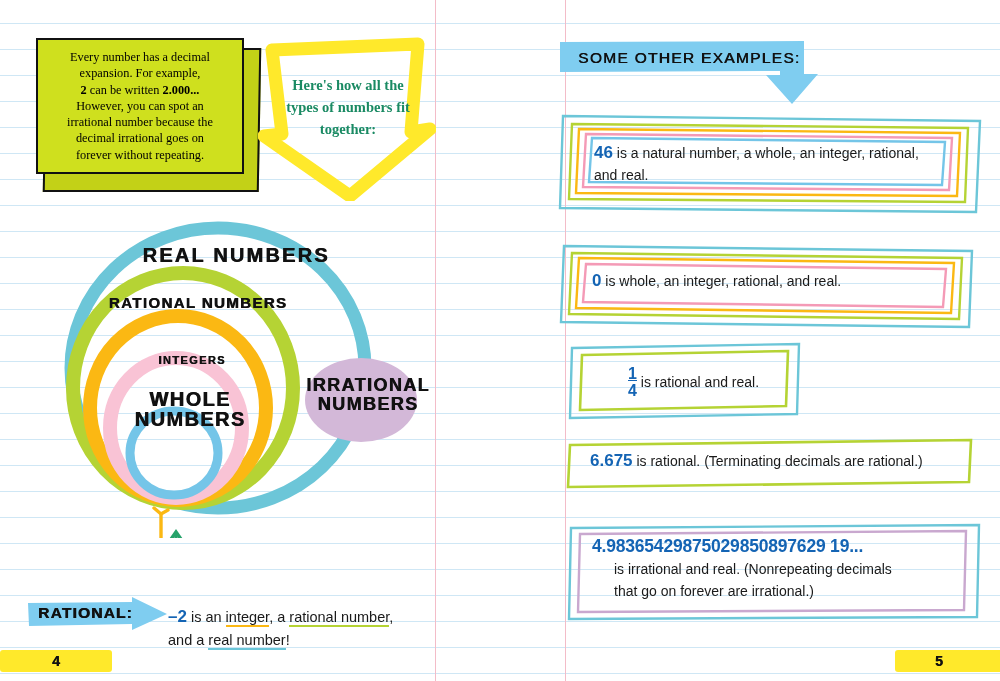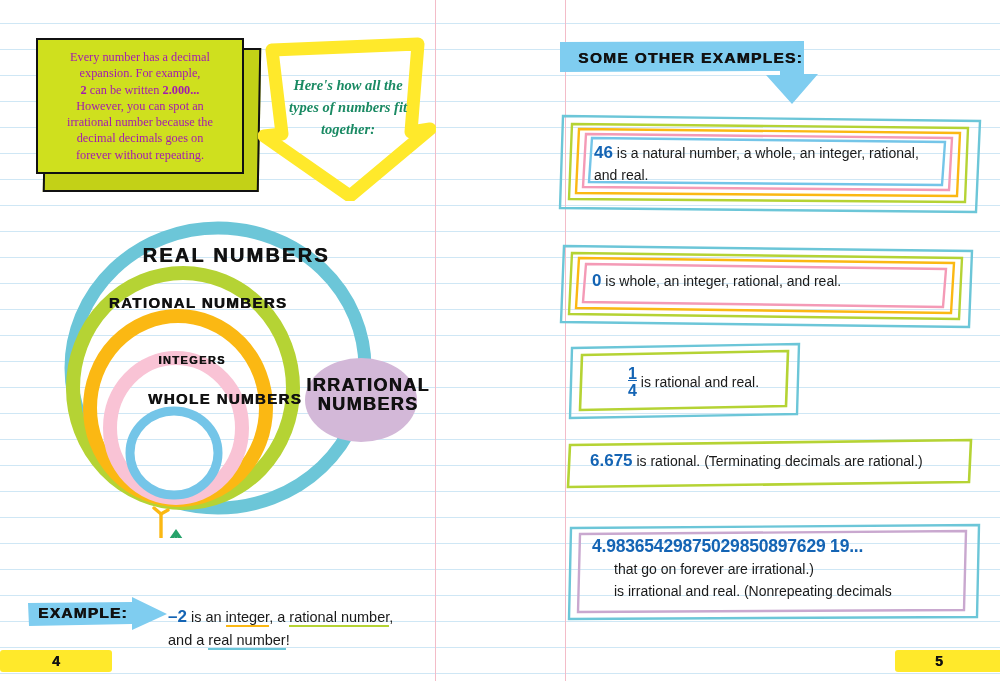--- a/index.html
+++ b/index.html
@@ -30,26 +30,26 @@
   .sticky{
     position:absolute;left:0;top:0;width:208px;height:136px;
     background:#cfe01e;border:2.5px solid #111;
     box-sizing:border-box;
     display:flex;align-items:center;justify-content:center;
     padding:6px 8px;
   }
   .sticky p{
     margin:0;text-align:center;
     font-family:"Liberation Serif", serif;
-    font-size:12.3px;line-height:16.2px;color:#a21caf;
+    font-size:12.3px;line-height:16.2px;color:#000000;
   }
   .sticky b{font-weight:bold;}
 
   
-  .yarrow{position:absolute;left:258px;top:36px;width:148px;height:165px;font-style:italic;}
+  .yarrow{position:absolute;left:258px;top:36px;width:148px;height:165px;}
   .yarrow svg{position:absolute;left:0;top:0;}
   .yarrow .ytext{
     position:absolute;left:22px;top:38px;width:136px;
     text-align:center;color:#1a8a63;
     font-family:"Liberation Serif", serif;font-weight:bold;
     font-size:14.5px;line-height:22px;
   }
 
   
   .venn{position:absolute;left:48px;top:218px;width:390px;height:320px;}
@@ -57,21 +57,21 @@
   .vlabel{
     position:absolute;text-align:center;color:#111;
     font-family:"Liberation Sans", sans-serif;
     font-weight:bold;letter-spacing:1.4px;
     text-transform:uppercase;
     text-shadow:0.6px 0 0 #111;
   }
   #lbl-real{left:58px;top:26px;width:260px;font-size:20px;letter-spacing:2.2px;}
   #lbl-rational{left:60px;top:75px;width:180px;font-size:15px;line-height:20px;}
   #lbl-integers{left:64px;top:136px;width:160px;font-size:11px;}
-  #lbl-whole{left:62px;top:171px;width:160px;font-size:15px;line-height:20px;margin-left:35px;}
+  #lbl-whole{left:62px;top:171px;width:160px;font-size:20px;line-height:20px;}
   #lbl-natural{left:60px;top:230px;width:160px;font-size:14px;line-height:19px;}
   #lbl-irrational{left:250px;top:158px;width:140px;font-size:18px;line-height:19px;}
 
   
   .ex-banner{position:absolute;left:24px;top:597px;width:145px;height:34px;}
   .ex-banner svg{position:absolute;left:0;top:0;}
   .ex-banner .extxt{
     position:absolute;left:14px;top:7px;
     font-weight:bold;font-size:15.5px;letter-spacing:1.2px;color:#111;
     text-shadow:0.6px 0 0 #111;
@@ -83,21 +83,21 @@
   .ex-text .num{color:#1464b4;font-size:17px;font-weight:bold;}
   .u-int{border-bottom:2.5px solid #fbb813;}
   .u-rat{border-bottom:2.5px solid #b5d334;margin-top:40px;}
   .u-real{border-bottom:2.5px solid #6cc6d8;}
 
   
   .soe{position:absolute;left:560px;top:38px;width:270px;height:70px;}
   .soe svg{position:absolute;left:0;top:0;}
   .soe .soetxt{
     position:absolute;left:18px;top:11px;
-    font-weight:bold;font-size:15.5px;letter-spacing:1.3px;color:#111;
+    font-weight:normal;font-size:15.5px;letter-spacing:1.3px;color:#111;
     text-shadow:0.6px 0 0 #111;
   }
 
   
   .exbox{position:absolute;}
   .exbox svg{position:absolute;left:0;top:0;}
   .exbox .body{position:absolute;color:#1a1a1a;font-size:14px;line-height:22px;}
   .exbox .num{color:#1464b4;font-weight:bold;font-size:17px;}
 
   #box1{left:556px;top:112px;width:430px;height:105px;}
@@ -140,21 +140,21 @@
 
   <div class="sticky-wrap">
     <div class="sticky-shadow"></div>
     <div class="sticky">
       <p>
         <span>Every number has a decimal</span><br>
         <span>expansion. For example,</span><br>
         <b>2</b><span> can be written </span><b>2.000...</b><br>
         <span>However, you can spot an</span><br>
         <span>irrational number because the</span><br>
-        <span>decimal decimals goes on</span><br>
+        <span>decimal irrational goes on</span><br>
         <span>forever without repeating.</span>
       </p>
     </div>
   </div>
 
   <div class="yarrow">
     <svg width="178" height="165" viewBox="0 0 178 165">
       <path d="M14 14 L160 8 L153 96 L172 93 L92 160 L6 100 L24 98 Z" fill="none" stroke="#ffe92b" stroke-width="13" stroke-linejoin="round" stroke-linecap="round"></path>
     </svg>
     <div class="ytext">Here's how all the types of numbers fit together:</div>
@@ -188,21 +188,21 @@
     <div class="vlabel" id="lbl-rational">RATIONAL NUMBERS</div>
     <div class="vlabel" id="lbl-integers">INTEGERS</div>
     <div class="vlabel" id="lbl-whole">WHOLE NUMBERS</div>
     <div class="vlabel" id="lbl-irrational">IRRATIONAL NUMBERS</div>
   </div>
 
   <div class="ex-banner">
     <svg width="145" height="34" viewBox="0 0 145 34">
       <path d="M4 6 L108 5 L108 0 L143 17 L108 33 L108 27 L5 29 Z" fill="#7fcdf0"></path>
     </svg>
-    <div class="extxt">EXAMPLE:</div>
+    <div class="extxt">RATIONAL:</div>
   </div>
 
   <div class="ex-text">
     <span class="num">–2</span><span> is an </span><span class="u-int">integer</span><span>, a </span><span class="u-rat">rational number</span><span>,</span><br>
     <span>and a </span><span class="u-real">real number</span><span>!</span>
   </div>
 
   <div class="soe">
     <svg width="270" height="70" viewBox="0 0 270 70">
       <path d="M0 4 L244 3 L244 36 L258 36 L232 66 L206 37 L220 37 L220 33 L0 34 Z" fill="#7fcdf0"></path>
@@ -254,22 +254,22 @@
     </div>
   </div>
 
   <div class="exbox" id="box5">
     <svg width="420" height="100" viewBox="0 0 420 100">
       <path d="M5 6 L413 3 L411 95 L3 97 Z" fill="none" stroke="#6cc6d8" stroke-width="2.4"></path>
       <path d="M14 12 L400 9 L398 88 L12 90 Z" fill="none" stroke="#c9a8cf" stroke-width="2.4"></path>
     </svg>
     <div class="body">
       <span class="bignum">4.98365429875029850897629 19...</span>
+      <span class="cont">is irrational and real. (Nonrepeating decimals</span>
       <span class="cont">that go on forever are irrational.)</span>
-      <span class="cont">is irrational and real. (Nonrepeating decimals</span>
     </div>
   </div>
 
   <div class="pagenum" id="pg-left">
     <div class="hl"></div>
     <span>4</span>
   </div>
   <div class="pagenum" id="pg-right">
     <div class="hl"></div>
     <span>5</span>

